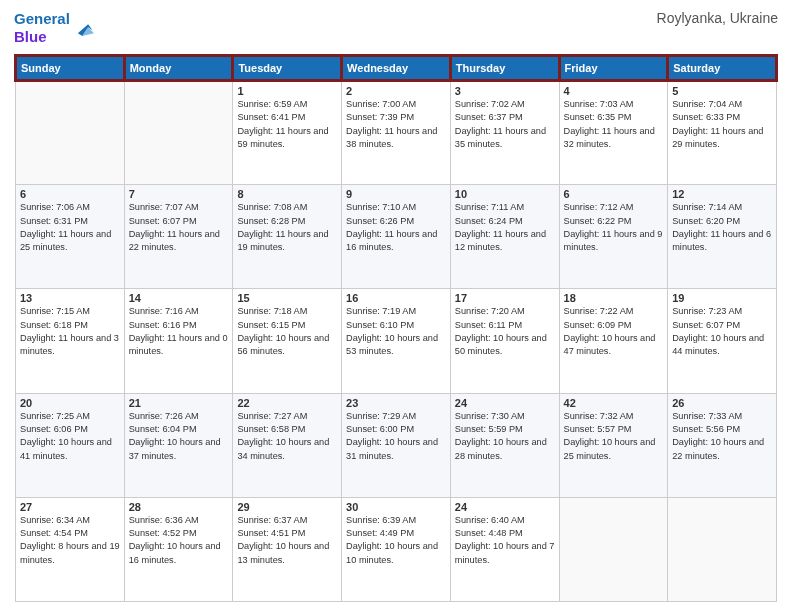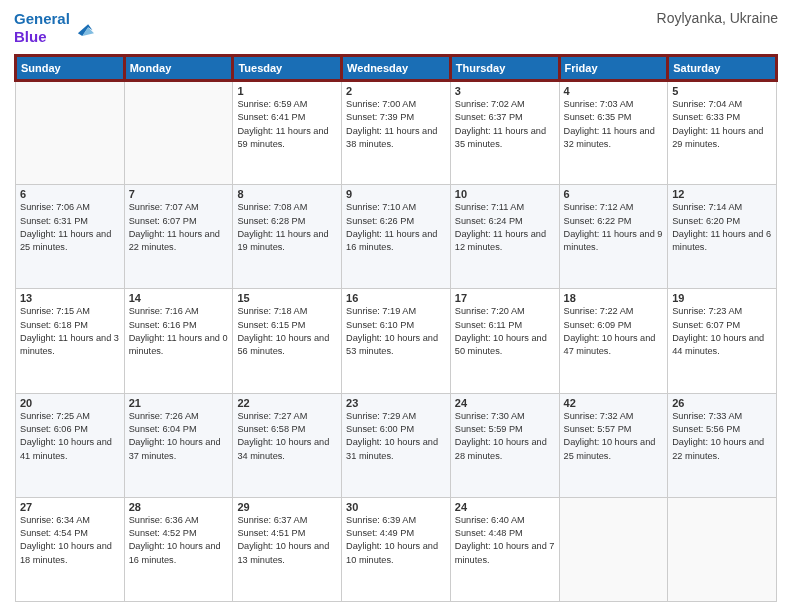--- a/index.html
+++ b/index.html
@@ -242,21 +242,21 @@
             <div class="day-info"><span>Sunrise: 7:32 AM</span><br><span>Sunset: 5:57 PM</span><br><span>Daylight: 10 hours and 25 minutes.</span></div>
           </td>
           <td>
             <span class="day-num">26</span>
             <div class="day-info"><span>Sunrise: 7:33 AM</span><br><span>Sunset: 5:56 PM</span><br><span>Daylight: 10 hours and 22 minutes.</span></div>
           </td>
         </tr>
         <tr>
           <td>
             <span class="day-num">27</span>
-            <div class="day-info"><span>Sunrise: 6:34 AM</span><br><span>Sunset: 4:54 PM</span><br><span>Daylight: 10 hours and 18 minutes.</span></div>
+            <div class="day-info"><span>Sunrise: 6:34 AM</span><br><span>Sunset: 4:54 PM</span><br><span>Daylight: 8 hours and 19 minutes.</span></div>
           </td>
           <td>
             <span class="day-num">28</span>
             <div class="day-info"><span>Sunrise: 6:36 AM</span><br><span>Sunset: 4:52 PM</span><br><span>Daylight: 10 hours and 16 minutes.</span></div>
           </td>
           <td>
             <span class="day-num">29</span>
             <div class="day-info"><span>Sunrise: 6:37 AM</span><br><span>Sunset: 4:51 PM</span><br><span>Daylight: 10 hours and 13 minutes.</span></div>
           </td>
           <td>

